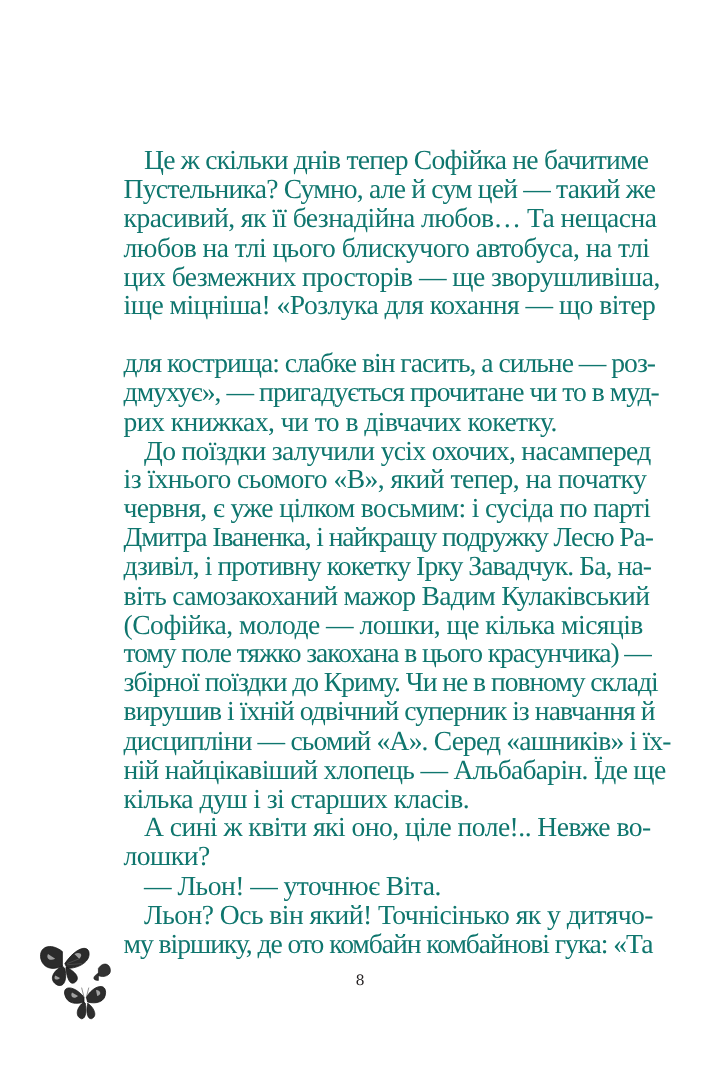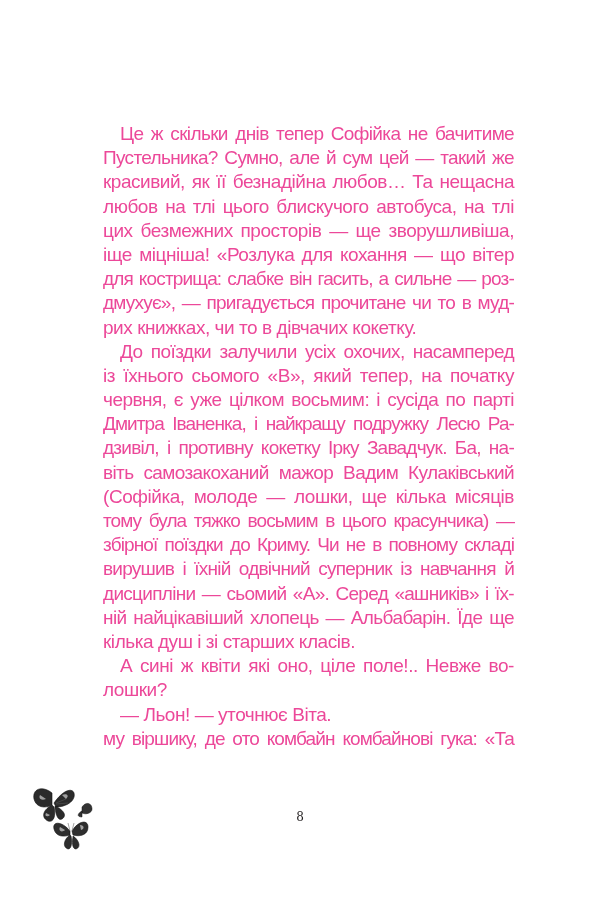--- a/index.html
+++ b/index.html
@@ -5,24 +5,24 @@
     html, body { margin: 0; padding: 0; background: #ffffff; }
     body { width: 600px; height: 900px; position: relative; overflow: hidden; }
     .page {
       position: absolute; left: 0; top: 0; width: 600px; height: 900px; background: #fff;
     }
     .text-block {
       position: absolute;
       left: 103px;
       top: 122px;
       width: 411px;
-      font-family: Liberation Sans, sans-serif;
-      font-size: 19px;
+      font-family: Liberation Serif, serif;
+      font-size: 23px;
       line-height: 24.2px;
-      color: #ec4899;
+      color: #0f766e;
       letter-spacing: -0.45px;
     }
     .line {
       display: block;
       height: 24.2px;
       white-space: nowrap;
       text-align: justify;
       text-align-last: justify;
       overflow: visible;
     }
@@ -46,39 +46,40 @@
 <body>
 
 <div class="page">
   <div class="text-block" id="text-block">
       <span class="line indent" style="letter-spacing: -0.640044px;">Це ж скільки днів тепер Софійка не бачитиме</span>
       <span class="line" style="letter-spacing: -0.671946px;">Пустельника? Сумно, але й сум цей — такий же</span>
       <span class="line" style="letter-spacing: -0.469531px;">красивий, як її безнадійна любов… Та нещасна</span>
       <span class="line">любов на тлі цього блискучого автобуса, на тлі</span>
       <span class="line">цих безмежних просторів — ще зворушливіша,</span>
       <span class="line">іще міцніша! «Розлука для кохання — що вітер</span>
-      <span class="line" style="letter-spacing: -0.83444px;">для кострища: слабке він гасить, а сильне — роз-</span>
+      <span class="line" style="letter-spacing: -0.83444px; margin-top: 24px;">для кострища: слабке він гасить, а сильне — роз-</span>
       <span class="line" style="letter-spacing: -0.781861px;">дмухує», — пригадується прочитане чи то в муд-</span>
       <span class="line last">рих книжках, чи то в дівчачих кокетку.</span>
       <span class="line indent" style="letter-spacing: -0.571366px;">До поїздки залучили усіх охочих, насамперед</span>
       <span class="line">із їхнього сьомого «В», який тепер, на початку</span>
       <span class="line" style="letter-spacing: -0.511503px;">червня, є уже цілком восьмим: і сусіда по парті</span>
       <span class="line" style="letter-spacing: -0.915972px;">Дмитра Іваненка, і найкращу подружку Лесю Ра-</span>
       <span class="line" style="letter-spacing: -0.749745px;">дзивіл, і противну кокетку Ірку Завадчук. Ба, на-</span>
       <span class="line" style="letter-spacing: -0.597892px;">віть самозакоханий мажор Вадим Кулаківський</span>
       <span class="line">(Софійка, молоде — лошки, ще кілька місяців</span>
-      <span class="line" style="letter-spacing: -0.923845px;">тому була тяжко восьмим в цього красунчика) —</span>
+      <span class="line" style="letter-spacing: -0.923845px;">тому поле тяжко закохана в цього красунчика) —</span>
       <span class="line" style="letter-spacing: -0.869922px;">збірної поїздки до Криму. Чи не в повному складі</span>
       <span class="line" style="letter-spacing: -0.779455px;">вирушив і їхній одвічний суперник із навчання й</span>
       <span class="line" style="letter-spacing: -0.699321px;">дисципліни — сьомий «А». Серед «ашників» і їх-</span>
       <span class="line" style="letter-spacing: -0.594097px;">ній найцікавіший хлопець — Альбабарін. Їде ще</span>
       <span class="line last">кілька душ і зі старших класів.</span>
       <span class="line indent">А сині ж квіти які оно, ціле поле!.. Невже во-</span>
       <span class="line last">лошки?</span>
       <span class="line indent last">— Льон! — уточнює Віта.</span>
+      <span class="line indent">Льон? Ось він який! Точнісінько як у дитячо-</span>
       <span class="line" style="letter-spacing: -0.876529px;">му віршику, де ото комбайн комбайнові гука: «Та</span>
     </div>
 
   <svg class="butterflies" viewBox="0 0 80 80">
 
     <g fill="#2b2b2b" stroke="#111" stroke-width="0.6">
       <path d="M22 18 C12 10, 2 14, 4 24 C6 32, 14 34, 22 30 Z"></path>
       <path d="M22 30 C14 34, 10 42, 18 46 C24 48, 26 40, 24 32 Z"></path>
       <path d="M24 28 C32 16, 42 12, 44 18 C46 26, 36 32, 26 32 Z"></path>
       <path d="M25 31 C32 34, 38 40, 32 44 C28 46, 26 40, 25 33 Z"></path>

